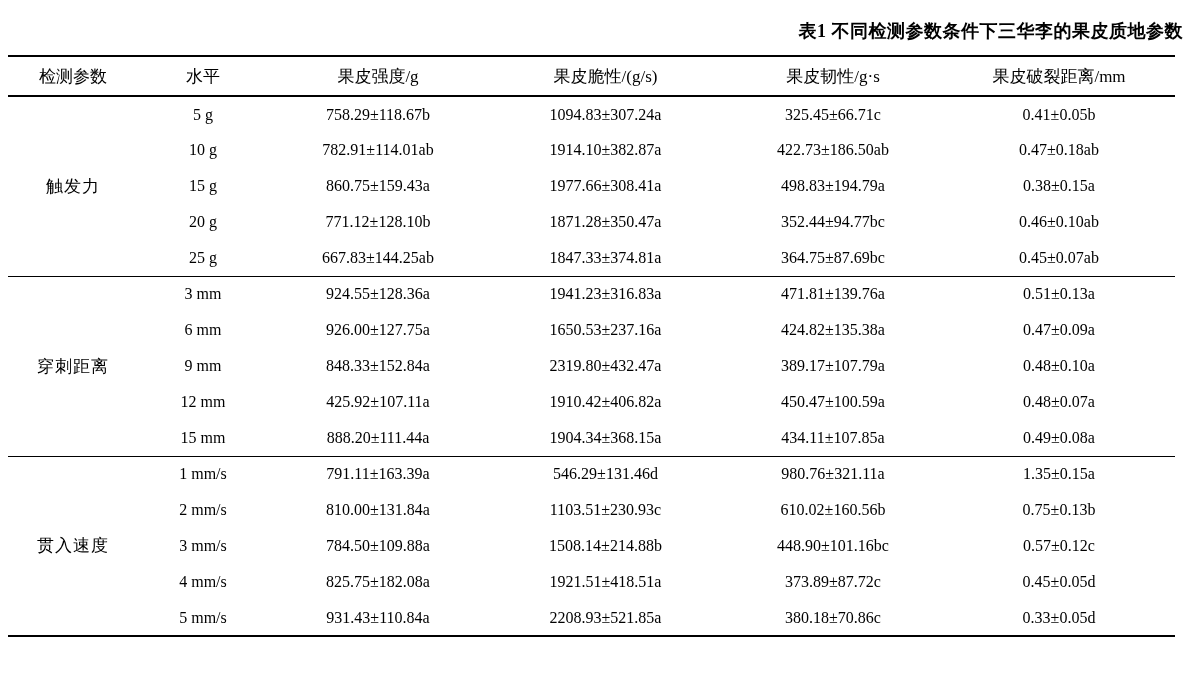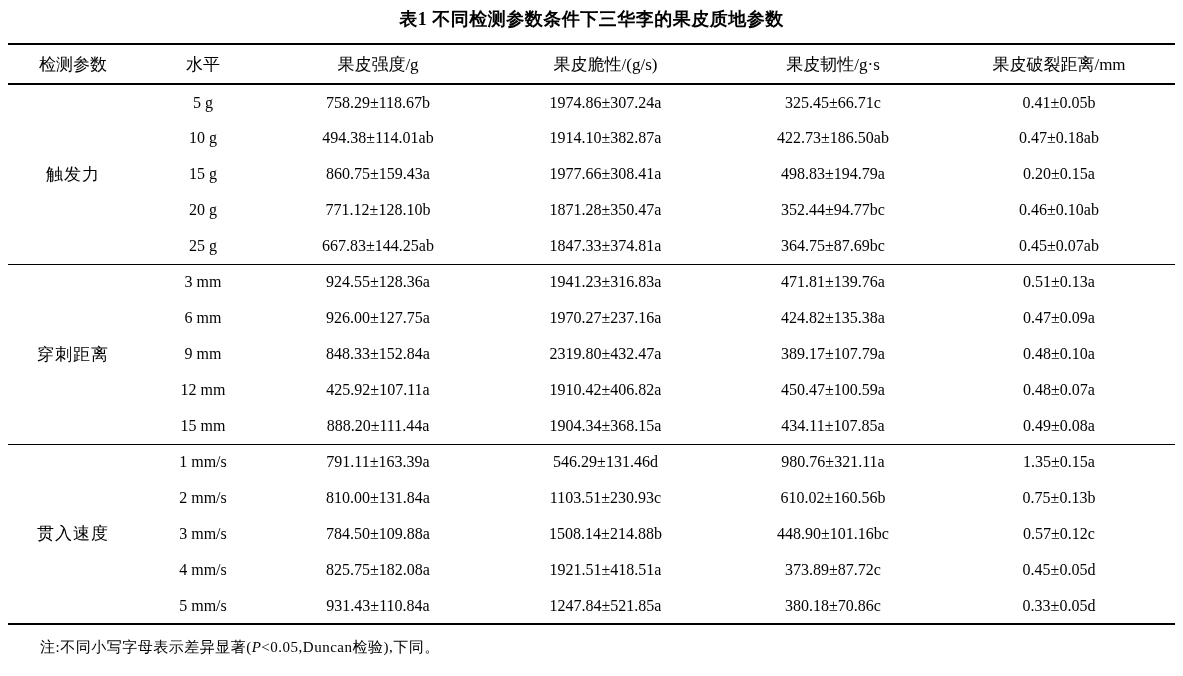--- a/index.html
+++ b/index.html
@@ -4,22 +4,22 @@
 <style>
   * { box-sizing: border-box; margin: 0; padding: 0; }
   html, body {
     width: 1183px; height: 676px;
     background: #ffffff;
     color: #000000;
     font-family: "Liberation Serif", "DejaVu Serif", serif;
   }
   .page { width: 1183px; height: 676px; overflow: hidden; }
   .table-title {
-    padding-top: 7px;
-    text-align: center;
+    padding-top: 19px;
+    text-align: right;
     font-size: 18px;
     font-weight: bold;
     letter-spacing: 0.5px;
   }
   table.paper-table {
     margin: 12px 8px 0 8px;
     width: 1167px;
     border-collapse: collapse;
     border-top: 2px solid #000;
     border-bottom: 2px solid #000;
@@ -82,37 +82,37 @@
         <th>果皮韧性/g·s</th>
         <th>果皮破裂距离/mm</th>
       </tr>
     </thead>
 
   <tbody>
         <tr>
           <td rowspan="5" class="param-cell">触发力</td>
           <td>5 g</td>
           <td>758.29±118.67b</td>
-          <td>1974.86±307.24a</td>
+          <td>1094.83±307.24a</td>
           <td>325.45±66.71c</td>
           <td>0.41±0.05b</td>
         </tr>
         <tr>
           <td>10 g</td>
-          <td>494.38±114.01ab</td>
+          <td>782.91±114.01ab</td>
           <td>1914.10±382.87a</td>
           <td>422.73±186.50ab</td>
           <td>0.47±0.18ab</td>
         </tr>
         <tr>
           <td>15 g</td>
           <td>860.75±159.43a</td>
           <td>1977.66±308.41a</td>
           <td>498.83±194.79a</td>
-          <td>0.20±0.15a</td>
+          <td>0.38±0.15a</td>
         </tr>
         <tr>
           <td>20 g</td>
           <td>771.12±128.10b</td>
           <td>1871.28±350.47a</td>
           <td>352.44±94.77bc</td>
           <td>0.46±0.10ab</td>
         </tr>
         <tr>
           <td>25 g</td>
@@ -127,21 +127,21 @@
           <td rowspan="5" class="param-cell">穿刺距离</td>
           <td>3 mm</td>
           <td>924.55±128.36a</td>
           <td>1941.23±316.83a</td>
           <td>471.81±139.76a</td>
           <td>0.51±0.13a</td>
         </tr>
         <tr>
           <td>6 mm</td>
           <td>926.00±127.75a</td>
-          <td>1970.27±237.16a</td>
+          <td>1650.53±237.16a</td>
           <td>424.82±135.38a</td>
           <td>0.47±0.09a</td>
         </tr>
         <tr>
           <td>9 mm</td>
           <td>848.33±152.84a</td>
           <td>2319.80±432.47a</td>
           <td>389.17±107.79a</td>
           <td>0.48±0.10a</td>
         </tr>
@@ -186,22 +186,21 @@
         <tr>
           <td>4 mm/s</td>
           <td>825.75±182.08a</td>
           <td>1921.51±418.51a</td>
           <td>373.89±87.72c</td>
           <td>0.45±0.05d</td>
         </tr>
         <tr>
           <td>5 mm/s</td>
           <td>931.43±110.84a</td>
-          <td>1247.84±521.85a</td>
+          <td>2208.93±521.85a</td>
           <td>380.18±70.86c</td>
           <td>0.33±0.05d</td>
         </tr>
       </tbody>
     </table>
 
-  <div class="footnote"><span>注:不同小写字母表示差异显著(</span><span class="italic-p">P</span><span>&lt;0.05,Duncan检验),下同。</span></div>
 
 </div>
 
 </body></html>

